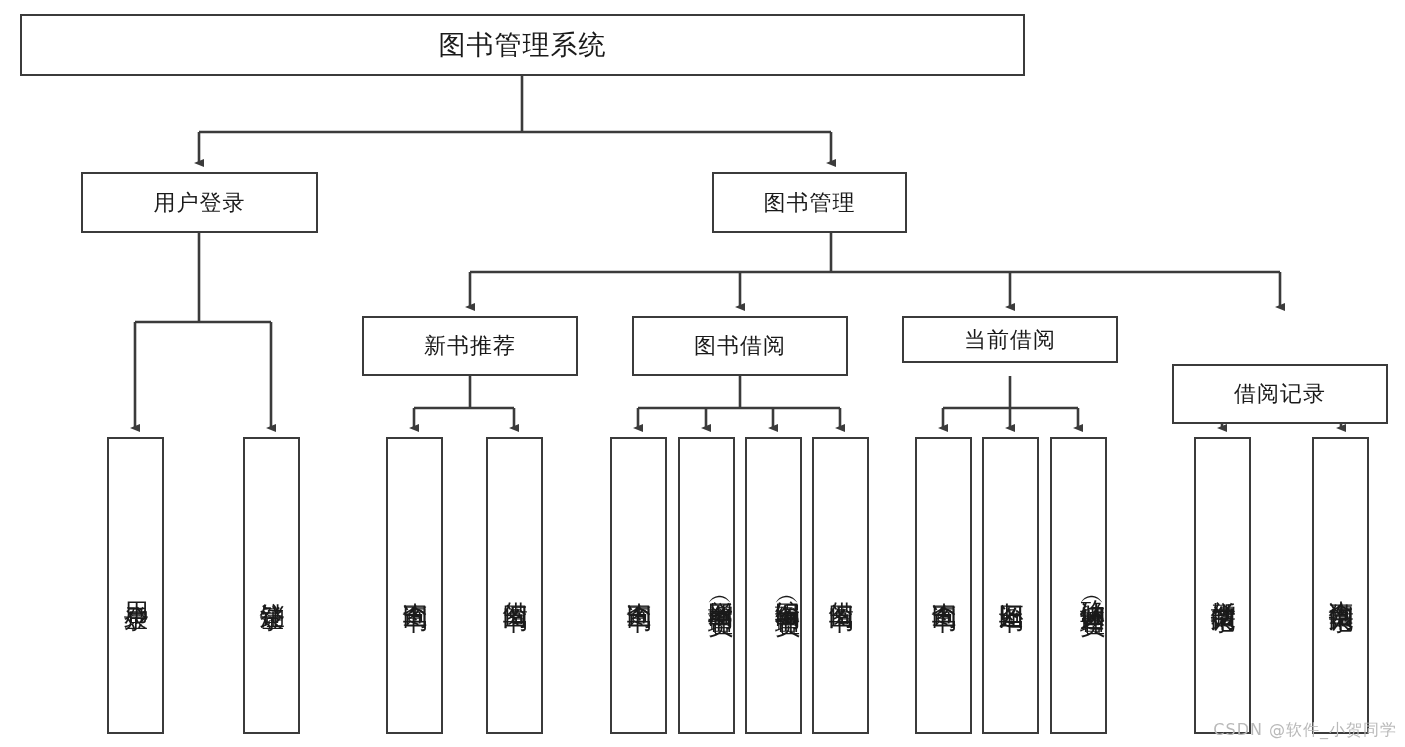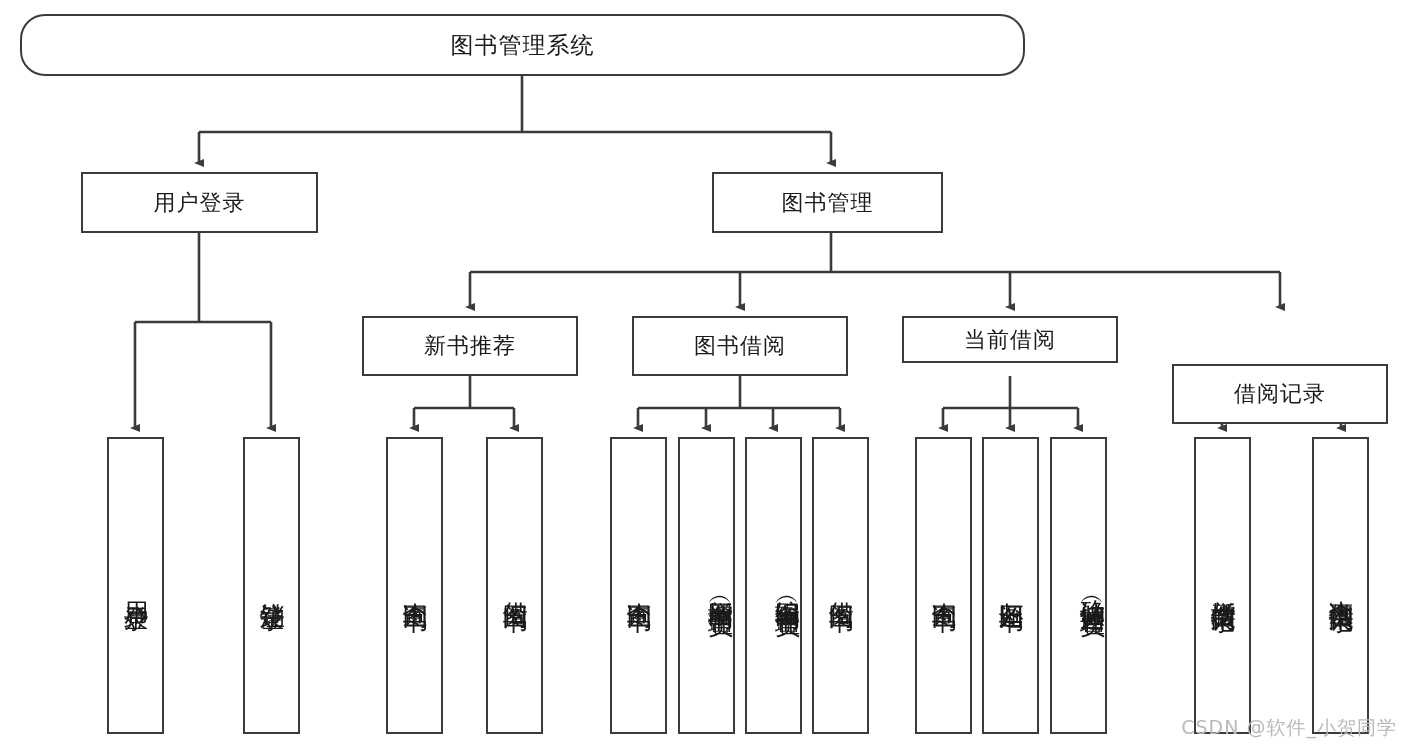--- a/index.html
+++ b/index.html
@@ -36,43 +36,42 @@
     justify-content: center;
     color: #1a1a1a;
   }
   .node-h {
     font-size: 22px;
     line-height: 1.15;
     letter-spacing: 1px;
     white-space: nowrap;
   }
   .node-root {
-    font-size: 23px;
-    border-radius: 25px;
+    font-size: 27px;
   }
   .node-v {
     writing-mode: vertical-rl;
     text-orientation: upright;
     font-size: 25px;
     line-height: 1.05;
     letter-spacing: 2px;
     align-items: flex-start;
     justify-content: center;
     padding-top: 6px;
     text-align: left;
   }
   .node-v.short {
     align-items: center;
     padding-top: 0;
   }
   .watermark {
     position: absolute;
     right: 8px;
     bottom: 6px;
-    font-size: 19px;
+    font-size: 16px;
     color: #b9b9b9;
     letter-spacing: 1px;
     white-space: nowrap;
     user-select: none;
   }
 </style>
 </head>
 <body>
 
 <div id="canvas">
@@ -125,21 +124,21 @@
       <path d="M1222,408 L1341,408"></path>
       <path d="M1222,408 L1222,428" marker-end="url(#arrow)"></path>
       <path d="M1341,408 L1341,428" marker-end="url(#arrow)"></path>
     </g>
   </svg>
 
   <div class="node node-h node-root" style="left:20px; top:14px; width:1005px; height:62px;">图书管理系统</div>
 
   <div class="node node-h" style="left:81px; top:172px; width:237px; height:61px;">用户登录</div>
 
-  <div class="node node-h" style="left:712px; top:172px; width:231px; height:61px;">图书管理</div>
+  <div class="node node-h" style="left:712px; top:172px; width:195px; height:61px;">图书管理</div>
 
   <div class="node node-h" style="left:632px; top:316px; width:216px; height:60px;">图书借阅</div>
 
   <div class="node node-h" style="left:362px; top:316px; width:216px; height:60px;">新书推荐</div>
 
   <div class="node node-h" style="left:902px; top:316px; width:216px; height:47px;">当前借阅</div>
 
   <div class="node node-h" style="left:1172px; top:316px; width:216px; height:60px;margin-top:48px;">借阅记录</div>
 
   <div class="node node-v short" style="left:107px; top:437px; width:57px; height:297px;">用户登录</div>

